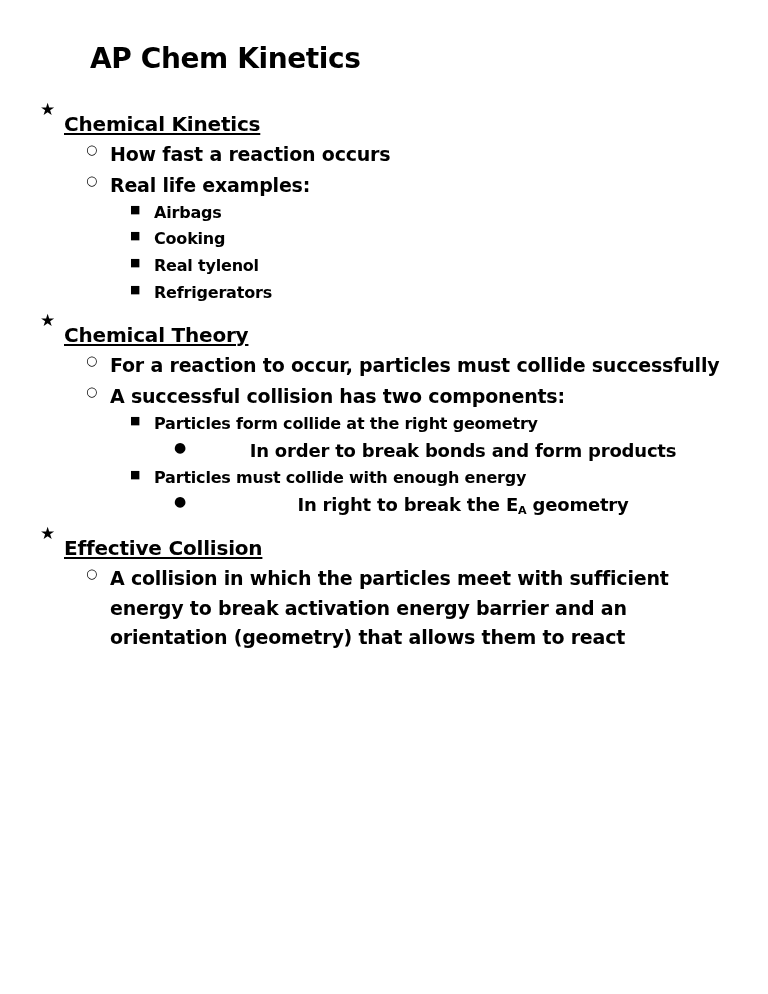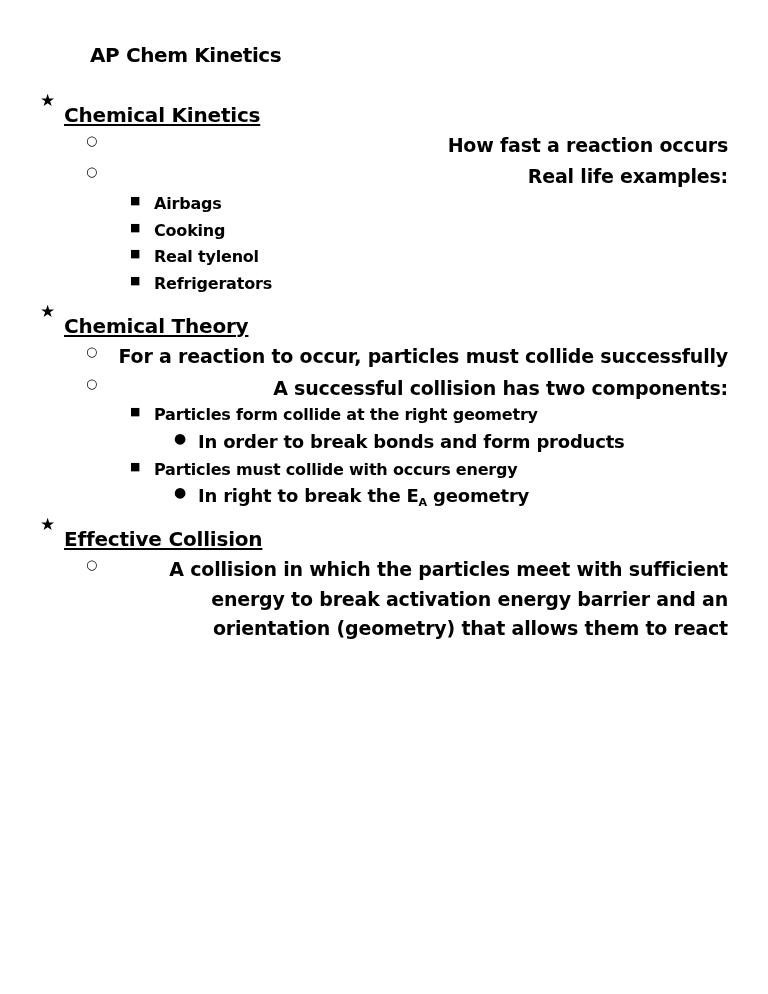--- a/index.html
+++ b/index.html
@@ -18,21 +18,21 @@
     position: relative;
     width: 768px;
     height: 994px;
     background: #ffffff;
     box-sizing: border-box;
     padding: 44px 40px 0 40px;
   }
   .doc-title {
     font-family: "DejaVu Sans", sans-serif;
     font-weight: bold;
-    font-size: 20px;
+    font-size: 28px;
     letter-spacing: -0.4px;
     margin: 0 0 22px 50px;
     line-height: 1.1;
   }
   ul.outline {
     list-style: none;
     margin: 0;
     padding: 0;
   }
   li.node {
@@ -58,23 +58,23 @@
   .bullet.dot { font-size: 14px; }
   .txt {
     flex: 1 1 auto;
     font-weight: bold;
     line-height: 1.55;
     letter-spacing: -0.2px;
   }
   
   .lvl1 > .row > .txt { font-size: 20px; margin-top: 12px; }
   .lvl1 > .row > .bullet { font-size: 17px; line-height: 1.5; }
-  .lvl2 > .row > .txt { font-size: 19px; text-align: right; }
+  .lvl2 > .row > .txt { font-size: 19px; }
   .lvl3 > .row > .txt { font-size: 16px; }
-  .lvl4 > .row > .txt { font-size: 18px; }
+  .lvl4 > .row > .txt { font-size: 18px; text-align: center; }
 
   .underline { text-decoration: underline; text-underline-offset: 2px; }
 
   ul.children {
     list-style: none;
     margin: 0;
     padding: 0 0 0 46px;
   }
   ul.children.sub2 { padding-left: 44px; }
   ul.children.sub3 { padding-left: 44px; }
@@ -174,21 +174,21 @@
                   <div class="row">
                     <span class="bullet dot">●</span>
                     <span class="txt">In order to break bonds and form products</span>
                   </div>
                 </li>
               </ul>
             </li>
             <li class="node lvl3">
               <div class="row">
                 <span class="bullet square">■</span>
-                <span class="txt">Particles must collide with occurs energy</span>
+                <span class="txt">Particles must collide with enough energy</span>
               </div>
               <ul class="children sub3">
                 <li class="node lvl4">
                   <div class="row">
                     <span class="bullet dot">●</span>
                     <span class="txt"><span>In right to break the E</span><sub>A</sub><span> geometry</span></span>
                   </div>
                 </li>
               </ul>
             </li>

